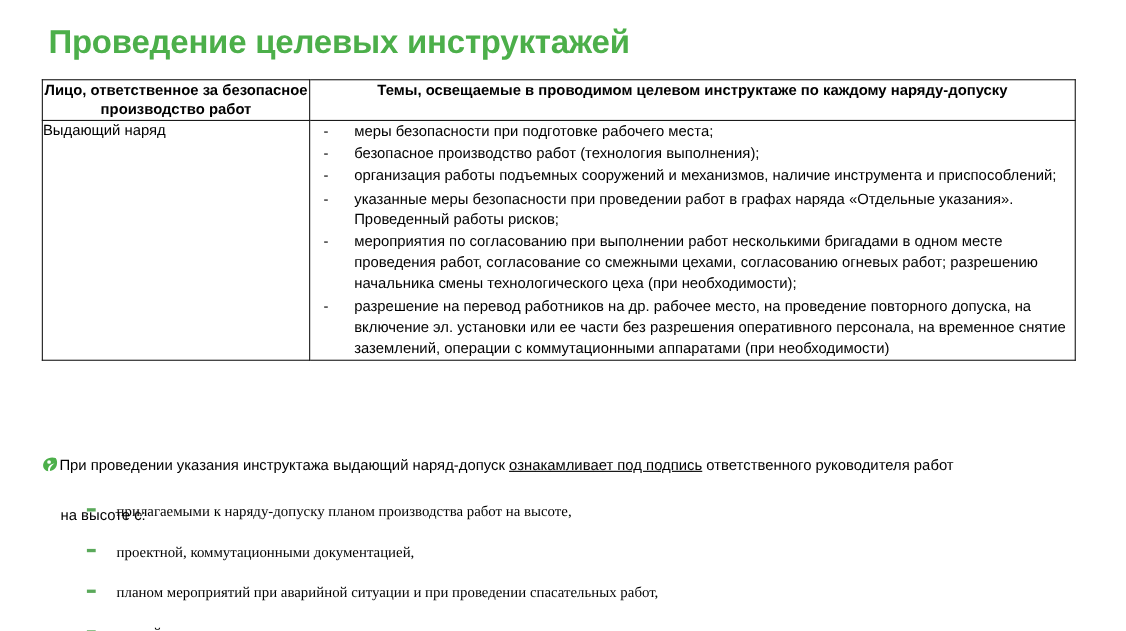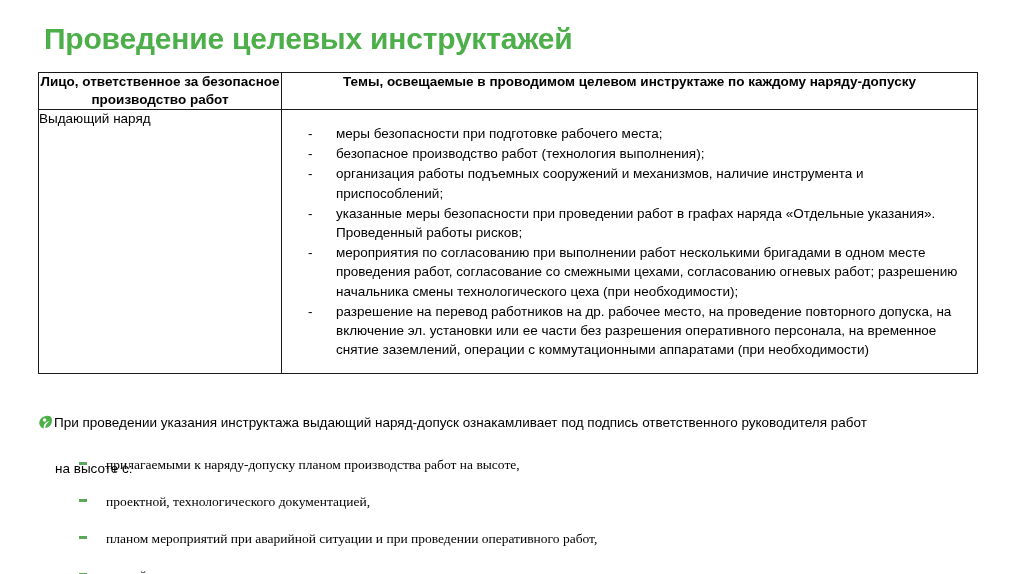--- a/index.html
+++ b/index.html
@@ -72,21 +72,21 @@
     font-weight: normal;
     margin-top: 17px;
   }
 
   .cell-topics {
     padding: 8px 12px 10px 6px;
   }
 
   ul.dash-list {
     list-style: none;
-    margin: 14px;
+    margin: 0;
     padding: 0;
   }
   ul.dash-list > li {
     position: relative;
     padding-left: 40px;
     font-size: 13.5px;
     line-height: 19.2px;
     margin: 0 0 1px 0;
   }
   ul.dash-list > li::before {
@@ -111,21 +111,21 @@
     width: 15px;
     height: 14px;
     vertical-align: -2px;
     margin-right: 1px;
   }
   .note-para .indent-line {
     display: block;
     padding-left: 17px;
     margin-top: 24px;
   }
-  .underlined { }
+  .underlined { text-decoration: underline; }
 
   
   ul.green-list {
     position: absolute;
     left: 76px;
     top: 455px;
     margin: 0;
     padding: 0;
     list-style: none;
     width: 900px;
@@ -186,18 +186,18 @@
       <svg width="15" height="14" viewBox="0 0 15 14" xmlns="http://www.w3.org/2000/svg">
         <path d="M12.6 1.4C9.6 0.2 5.6 0.9 3.2 3.3c-2.4 2.4-2.6 6-0.7 8.3 0.9 1.1 2.1 1.7 3.4 1.9 -0.5-1.6-0.2-3.4 0.9-4.8 1.2-1.5 3-2.3 4.8-2.4 -1.5 0.9-2.8 2.2-3.6 3.8 -0.5 1-0.7 2-0.6 3 2.6-0.3 5-2 6-4.5C14.3 6.1 14.1 3.3 12.6 1.4z" fill="#4CAF4A"></path>
         <circle cx="6.6" cy="5.0" r="1.7" fill="#ffffff"></circle>
       </svg>
     </span><span>При проведении указания инструктажа выдающий наряд-допуск </span><span class="underlined">ознакамливает под подпись</span><span> ответственного руководителя работ</span>
     <span class="indent-line">на высоте с:</span>
   </div>
 
   <ul class="green-list">
     <li>прилагаемыми к наряду-допуску планом производства работ на высоте,</li>
-    <li>проектной, технологического документацией,</li>
-    <li>планом мероприятий при аварийной ситуации и при проведении оперативного работ,</li>
+    <li>проектной, коммутационными документацией,</li>
+    <li>планом мероприятий при аварийной ситуации и при проведении спасательных работ,</li>
     <li>схемой ограждения.</li>
   </ul>
 
 </div>
 
 </body></html>

